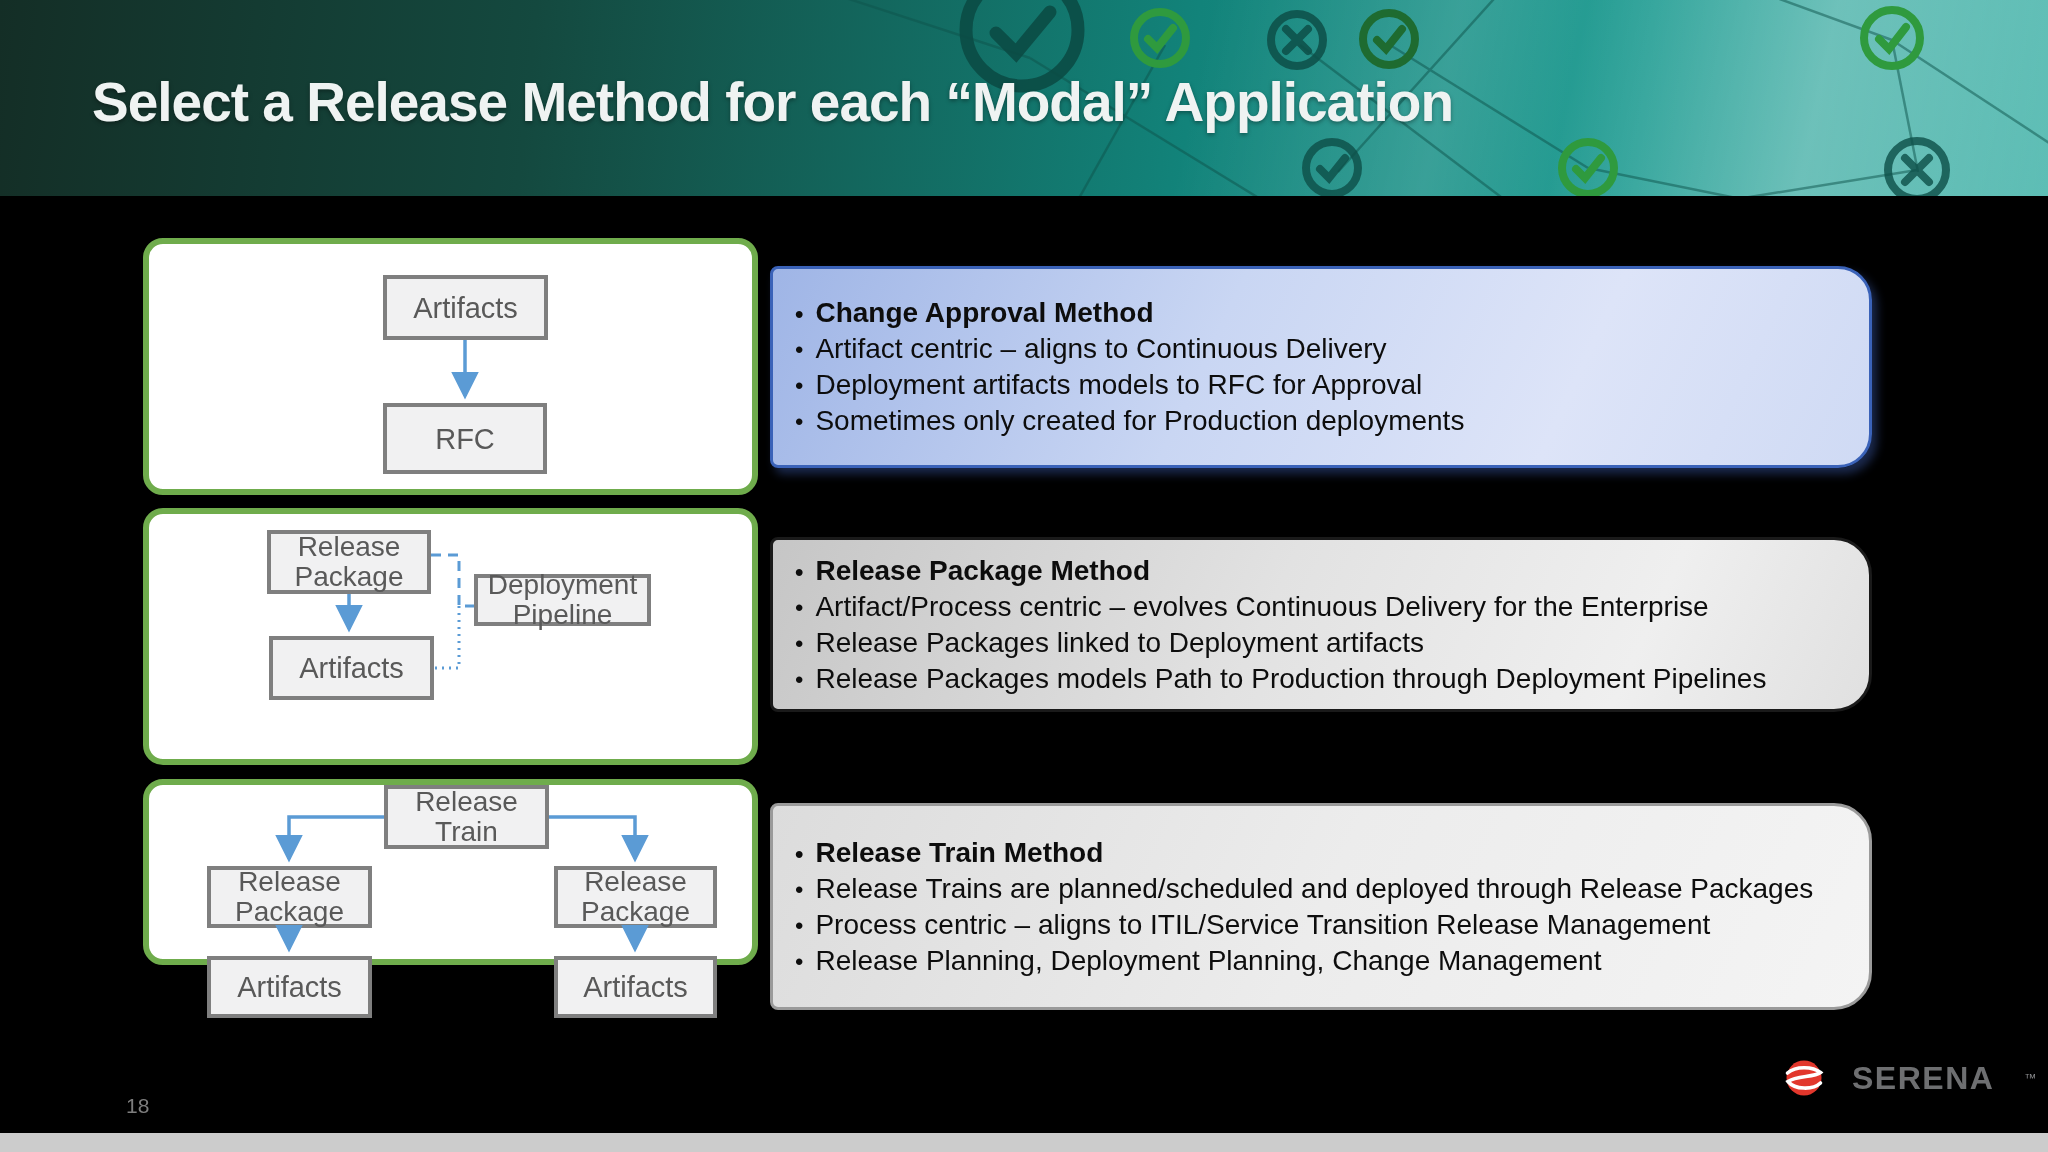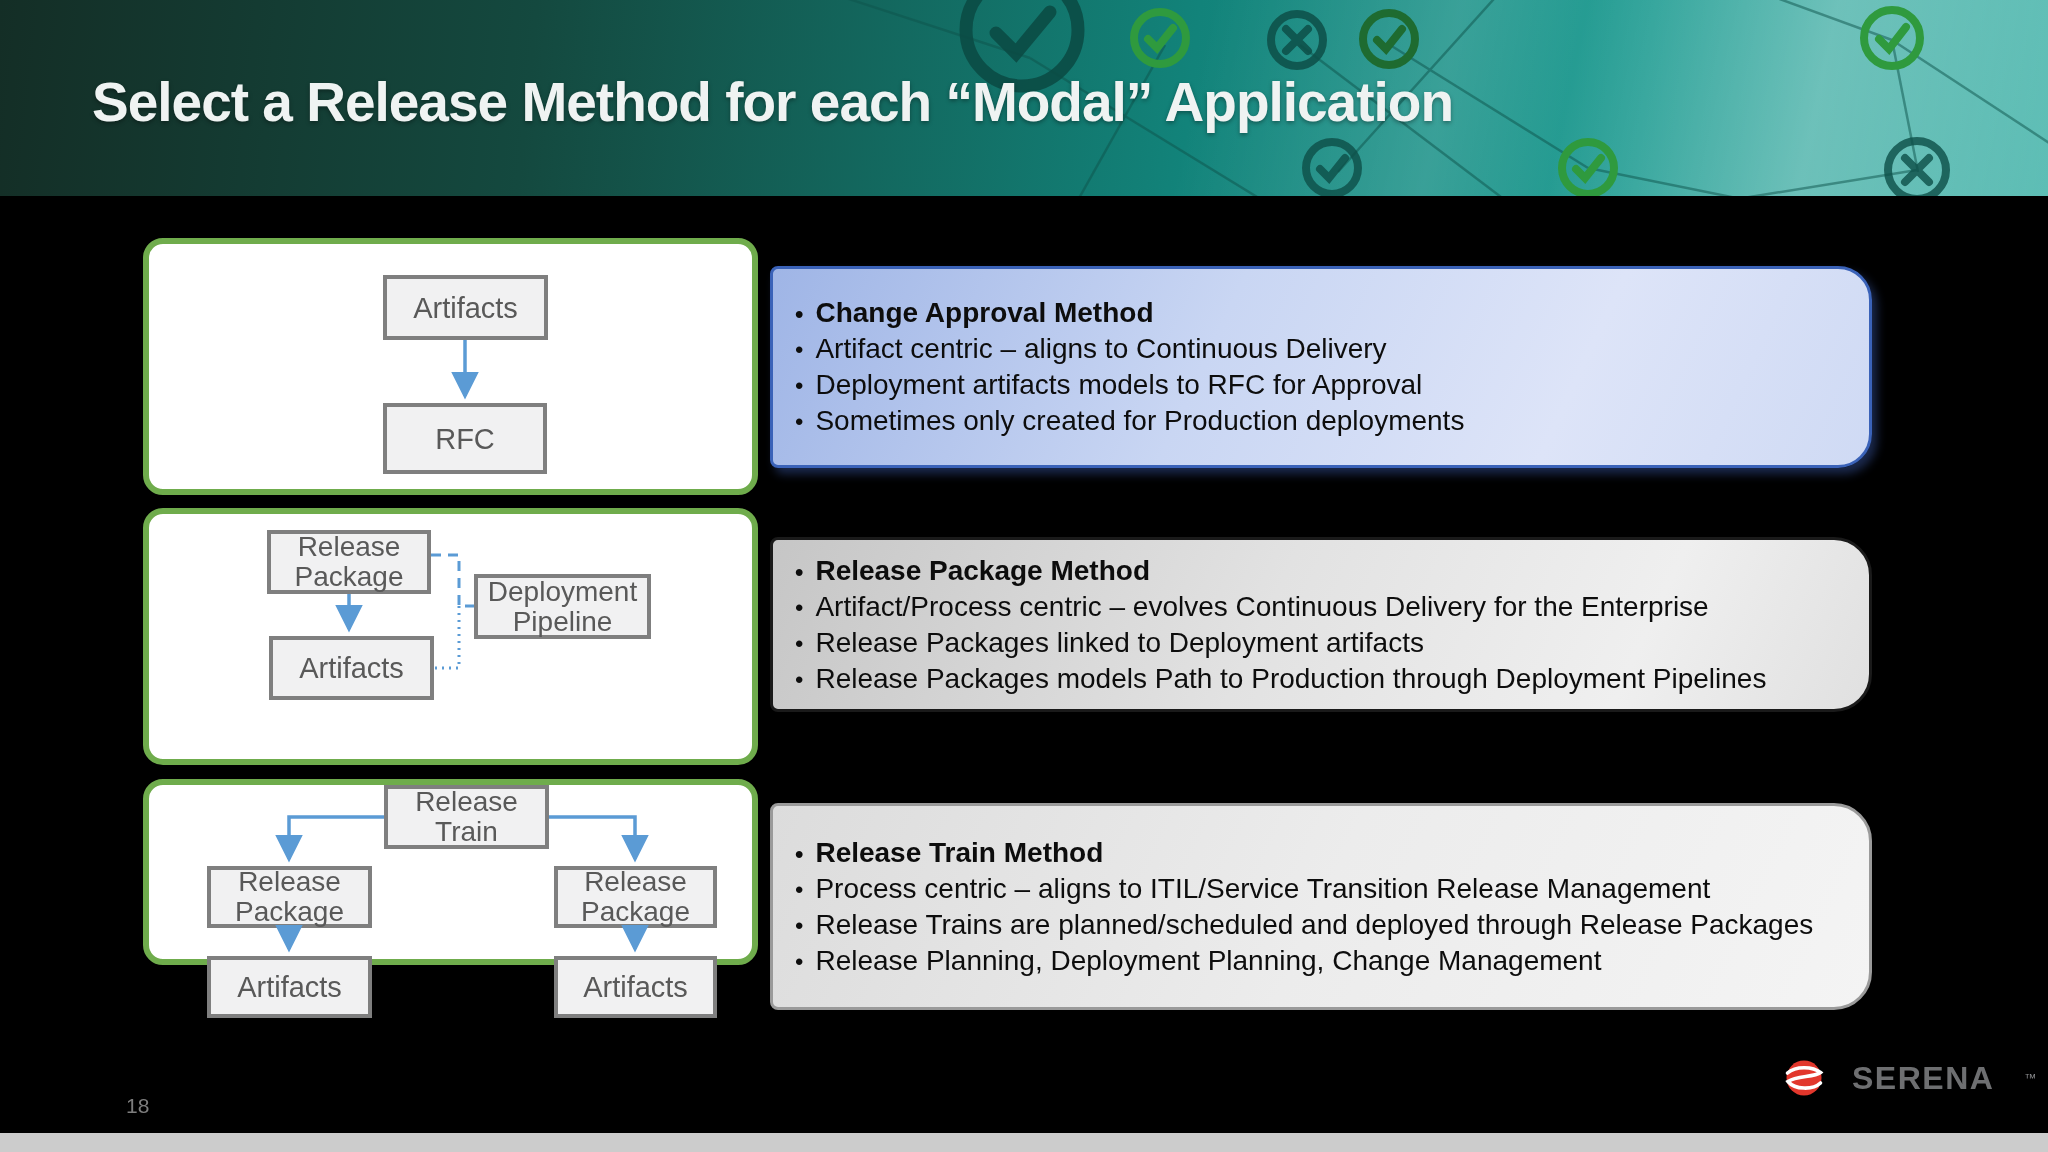--- a/index.html
+++ b/index.html
@@ -127,21 +127,21 @@
 
   <div class="panel panel-blue">
     <div class="line title">Change Approval Method</div>
     <div class="line">Artifact centric – aligns to Continuous Delivery</div>
     <div class="line">Deployment artifacts models to RFC for Approval</div>
     <div class="line">Sometimes only created for Production deployments</div>
   </div>
 
   <div class="gbox gbox-2">
     <div class="node" style="left:118px;top:16px;width:164px;height:64px;font-size:28px;">Release Package</div>
-    <div class="node" style="left:325px;top:60px;width:177px;height:65px;font-size:28px;">Deployment Pipeline</div>
+    <div class="node" style="left:325px;top:60px;width:177px;height:52px;font-size:28px;">Deployment Pipeline</div>
     <div class="node" style="left:120px;top:122px;width:165px;height:64px;">Artifacts</div>
     <svg class="conn" width="603" height="245" viewBox="0 0 603 245">
       <defs>
           <marker id="ar2" markerWidth="10" markerHeight="10" refX="7" refY="4" orient="auto">
         <path d="M0,0 L8,4 L0,8 Z" fill="#5b9bd5"></path>
           </marker>
         </defs>
       <line x1="200" y1="80" x2="200" y2="115" stroke="#5b9bd5" stroke-width="3.5" marker-end="url(#ar2)"></line>
       <path d="M282 41 L310 41 L310 92 L325 92" fill="none" stroke="#5b9bd5" stroke-width="3" stroke-dasharray="10 7"></path>
       <path d="M310 92 L310 154 L285 154" fill="none" stroke="#5b9bd5" stroke-width="3" stroke-dasharray="2 5"></path>
@@ -169,22 +169,22 @@
         </defs>
       <path d="M235 32 L140 32 L140 74" fill="none" stroke="#5b9bd5" stroke-width="3.5" marker-end="url(#ar3)"></path>
       <path d="M400 32 L486 32 L486 74" fill="none" stroke="#5b9bd5" stroke-width="3.5" marker-end="url(#ar3)"></path>
       <line x1="140" y1="143" x2="140" y2="164" stroke="#5b9bd5" stroke-width="3.5" marker-end="url(#ar3)"></line>
       <line x1="486" y1="143" x2="486" y2="164" stroke="#5b9bd5" stroke-width="3.5" marker-end="url(#ar3)"></line>
     </svg>
   </div>
 
   <div class="panel panel-light">
     <div class="line title">Release Train Method</div>
+    <div class="line">Release Trains are planned/scheduled and deployed through Release Packages</div>
     <div class="line">Process centric – aligns to ITIL/Service Transition Release Management</div>
-    <div class="line">Release Trains are planned/scheduled and deployed through Release Packages</div>
     <div class="line">Release Planning, Deployment Planning, Change Management</div>
   </div>
 
   <div class="page-num">18</div>
 
   <div class="logo">
     <svg width="40" height="40" viewBox="0 0 40 40">
       <circle cx="20" cy="20" r="17.5" fill="#e2372c"></circle>
       <path d="M3.5 15 C12 7.5, 29 8.5, 36.5 14.5 C30 19.5, 13 17.5, 4 23.5 C11 32, 29 32, 36.5 25" stroke="#ffffff" stroke-width="3.6" fill="none" stroke-linecap="round"></path>
     </svg>

